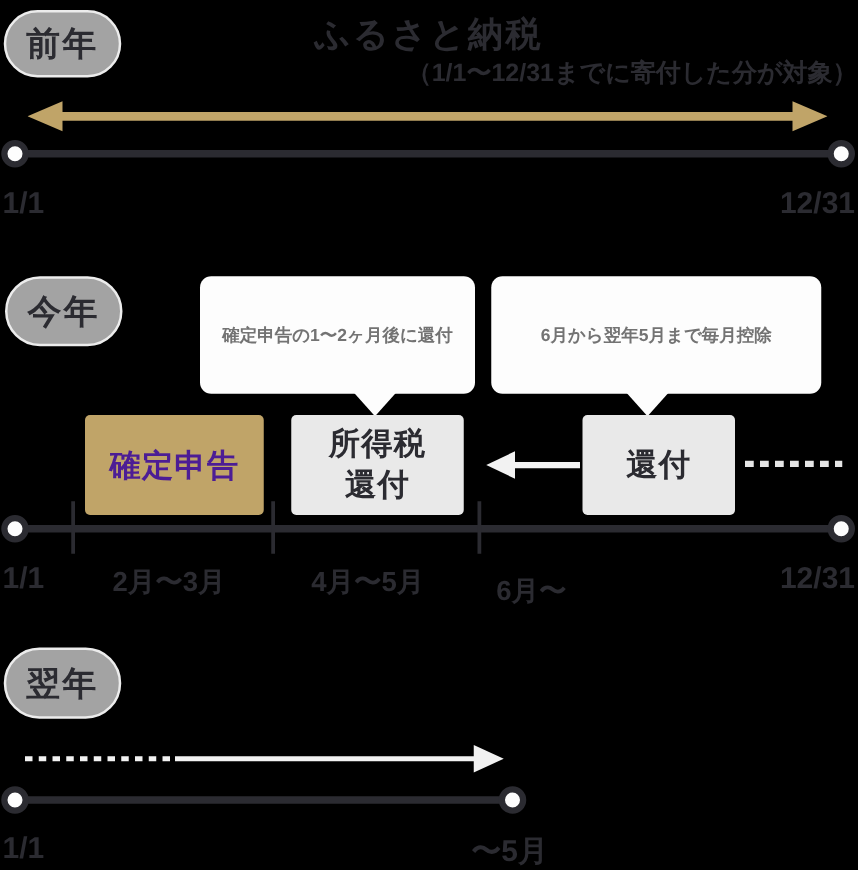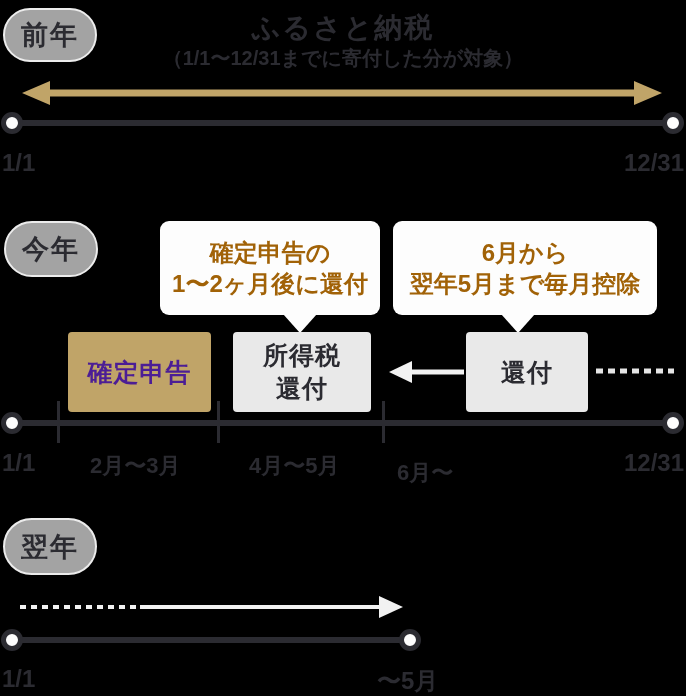--- a/index.html
+++ b/index.html
@@ -9,26 +9,26 @@
   }
   .layer{position:absolute;inset:0;}
   
   .pill{
     position:absolute;display:flex;align-items:center;justify-content:center;
     background:#a3a3a3;border:2px solid #ececec;border-radius:30px;box-sizing:border-box;
     font-size:27px;color:#2b2b31;letter-spacing:2px;
   }
   
   .title{position:absolute;left:0;right:0;text-align:center;font-size:28px;letter-spacing:2px;}
-  .subtitle{position:absolute;left:0;right:0;text-align:center;font-size:20px;}
+  .subtitle{position:absolute;left:0;right:0;text-align:right;font-size:20px;}
   
   .callout{
     position:absolute;background:#fdfdfd;border-radius:9px;
-    display:flex;flex-direction:column;align-items:center;justify-content:center;
-    font-size:24px;line-height:31px;text-align:center;color:#a16207;
+    display:flex;align-items:center;justify-content:center;
+    font-size:14px;line-height:31px;text-align:center;color:#737373;
   }
   .callout .ptr{
     position:absolute;bottom:-18px;width:0;height:0;
     border-left:17px solid transparent;border-right:17px solid transparent;
     border-top:19px solid #fdfdfd;
   }
   
   .gbox{
     position:absolute;background:#c0a468;border-radius:4px;color:#4c1d95;
     display:flex;align-items:center;justify-content:center;font-size:25px;letter-spacing:1px;

